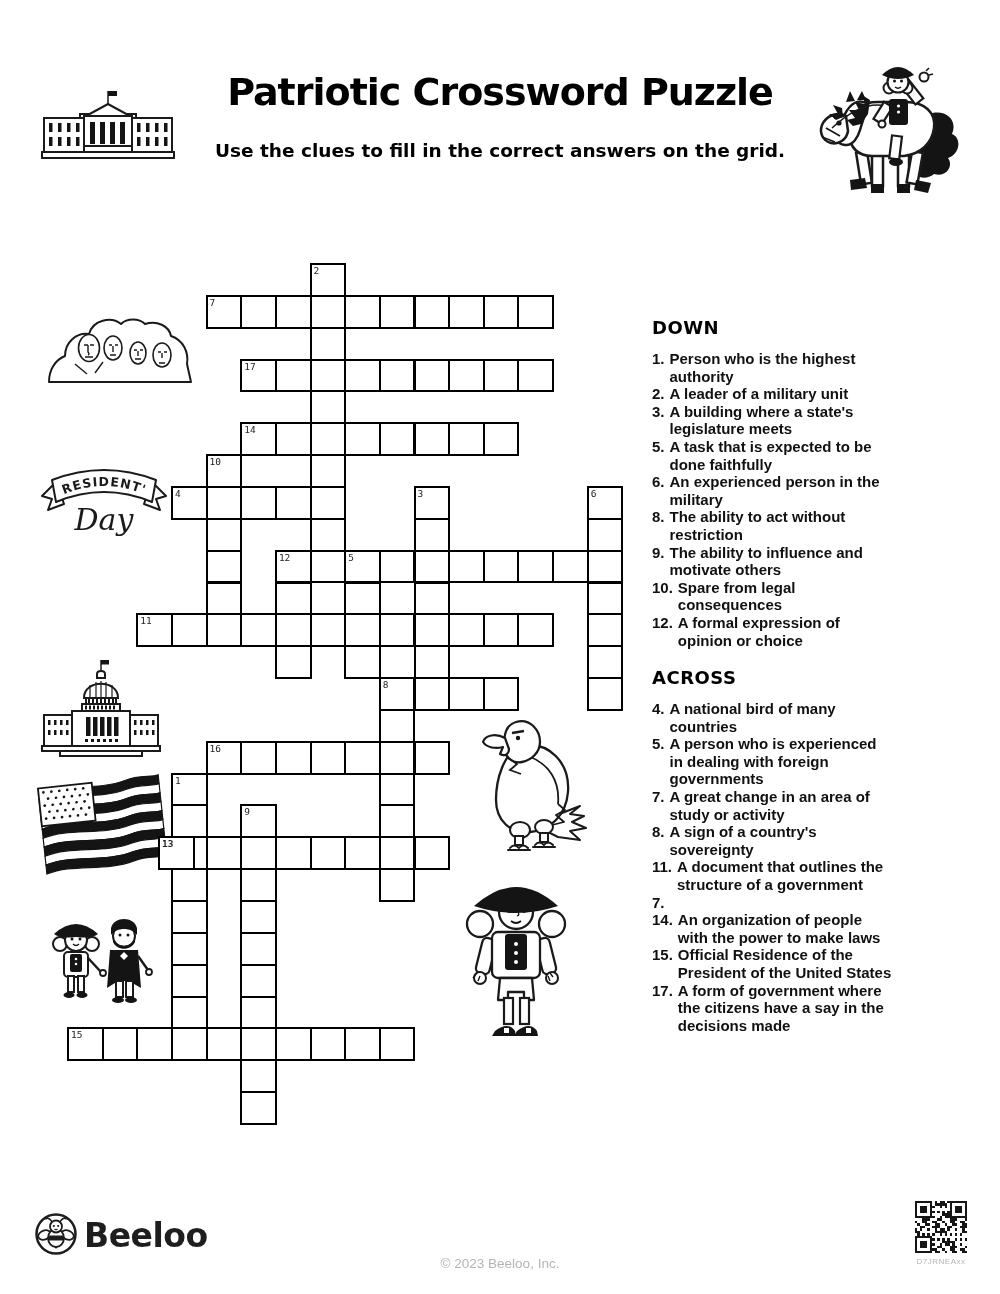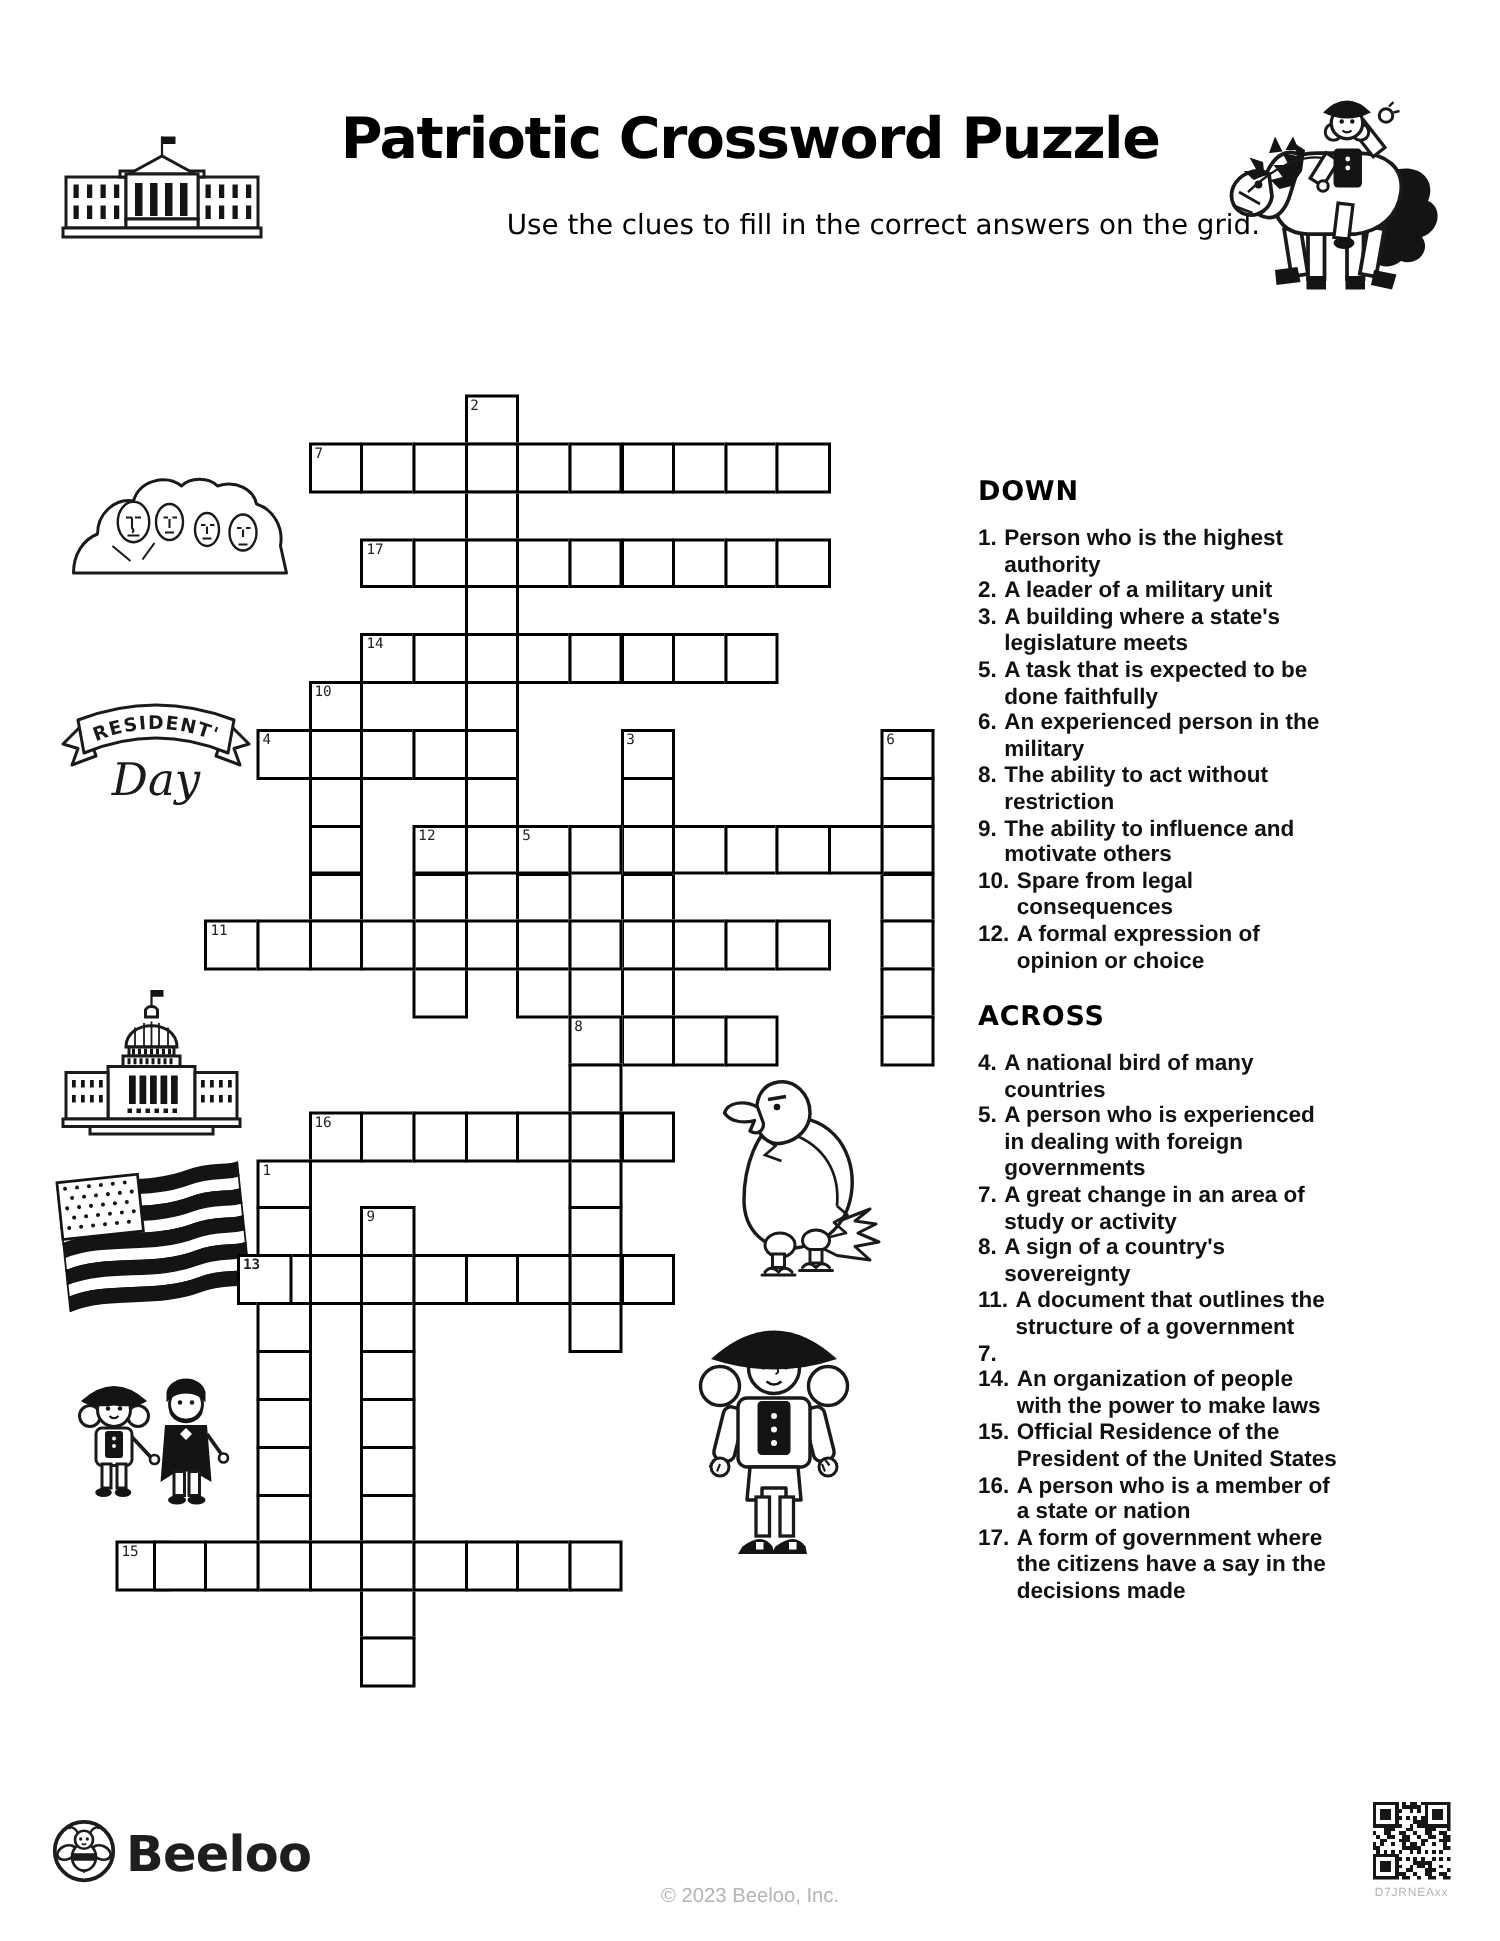--- a/index.html
+++ b/index.html
@@ -2,21 +2,21 @@
 <html><head>
 <meta charset="utf-8">
 <style>
   html,body{margin:0;padding:0;background:#fff;}
   .page{position:relative;width:1000px;height:1294px;background:#ffffff;overflow:hidden;
         font-family:"DejaVu Sans","Liberation Sans",sans-serif;color:#111;}
   .abs{position:absolute;}
   
   .title{left:160px;top:70px;width:680px;text-align:center;font-size:38px;font-weight:bold;
          letter-spacing:-1px;color:#000;}
-  .subtitle{left:160px;top:140px;width:680px;text-align:right;font-size:18.5px;font-weight:normal;color:#000;}
+  .subtitle{left:160px;top:140px;width:680px;text-align:center;font-size:18.5px;font-weight:bold;color:#000;}
   
   .grid{left:67px;top:263px;width:557px;height:862px;}
   .cell{position:absolute;width:36.65px;height:33.85px;box-sizing:border-box;
         border:2px solid #000;background:#fff;}
   .cell-num{position:absolute;left:2px;top:1px;font-family:"DejaVu Sans Mono",monospace;
             font-size:9.5px;line-height:10px;color:#222;}
   
   .clues-panel{left:652px;top:312px;width:336px;}
   .clue-heading{font-size:18px;line-height:31px;font-weight:bold;color:#000;letter-spacing:0.5px;}
   .clue-list{list-style:none;margin:7px 0 0 0;padding:0;font-family:"Liberation Sans",sans-serif;
@@ -490,21 +490,21 @@
       <div class="cell" style="left: 173.25px; top: 700.7px;"></div>
       <div class="cell" style="left: 173.25px; top: 732.55px;"></div>
       <div class="cell" style="left: 173.25px; top: 764.4px;"></div>
       <div class="cell" style="left: 173.25px; top: 796.25px;"></div>
       <div class="cell" style="left: 173.25px; top: 828.1px;"></div>
       <div class="cell" style="left: 138.6px; top: 573.3px;"></div>
       <div class="cell" style="left: 207.9px; top: 573.3px;"></div>
       <div class="cell" style="left: 242.55px; top: 573.3px;"></div>
       <div class="cell" style="left: 277.2px; top: 573.3px;"></div>
       <div class="cell" style="left: 346.5px; top: 573.3px;"></div>
-      <div class="cell" style="left: 10px; top: 764.4px;">
+      <div class="cell" style="left: 0px; top: 764.4px;">
         <span class="cell-num">15</span>
       </div>
       <div class="cell" style="left: 34.65px; top: 764.4px;"></div>
       <div class="cell" style="left: 69.3px; top: 764.4px;"></div>
       <div class="cell" style="left: 138.6px; top: 764.4px;"></div>
       <div class="cell" style="left: 207.9px; top: 764.4px;"></div>
       <div class="cell" style="left: 242.55px; top: 764.4px;"></div>
       <div class="cell" style="left: 277.2px; top: 764.4px;"></div>
       <div class="cell" style="left: 311.85px; top: 764.4px;"></div>
     </div>
@@ -590,25 +590,20 @@
         </li>
         <li>
           <span class="clue-num">14.</span>
           <span class="clue-text">An organization of people
 with the power to make laws</span>
         </li>
         <li>
           <span class="clue-num">15.</span>
           <span class="clue-text">Official Residence of the
 President of the United States</span>
-        </li>
-        <li>
-          <span class="clue-num">16.</span>
-          <span class="clue-text">A person who is a member of
-a state or nation</span>
         </li>
         <li>
           <span class="clue-num">17.</span>
           <span class="clue-text">A form of government where
 the citizens have a say in the
 decisions made</span>
         </li>
       </ul>
   </div>
 

